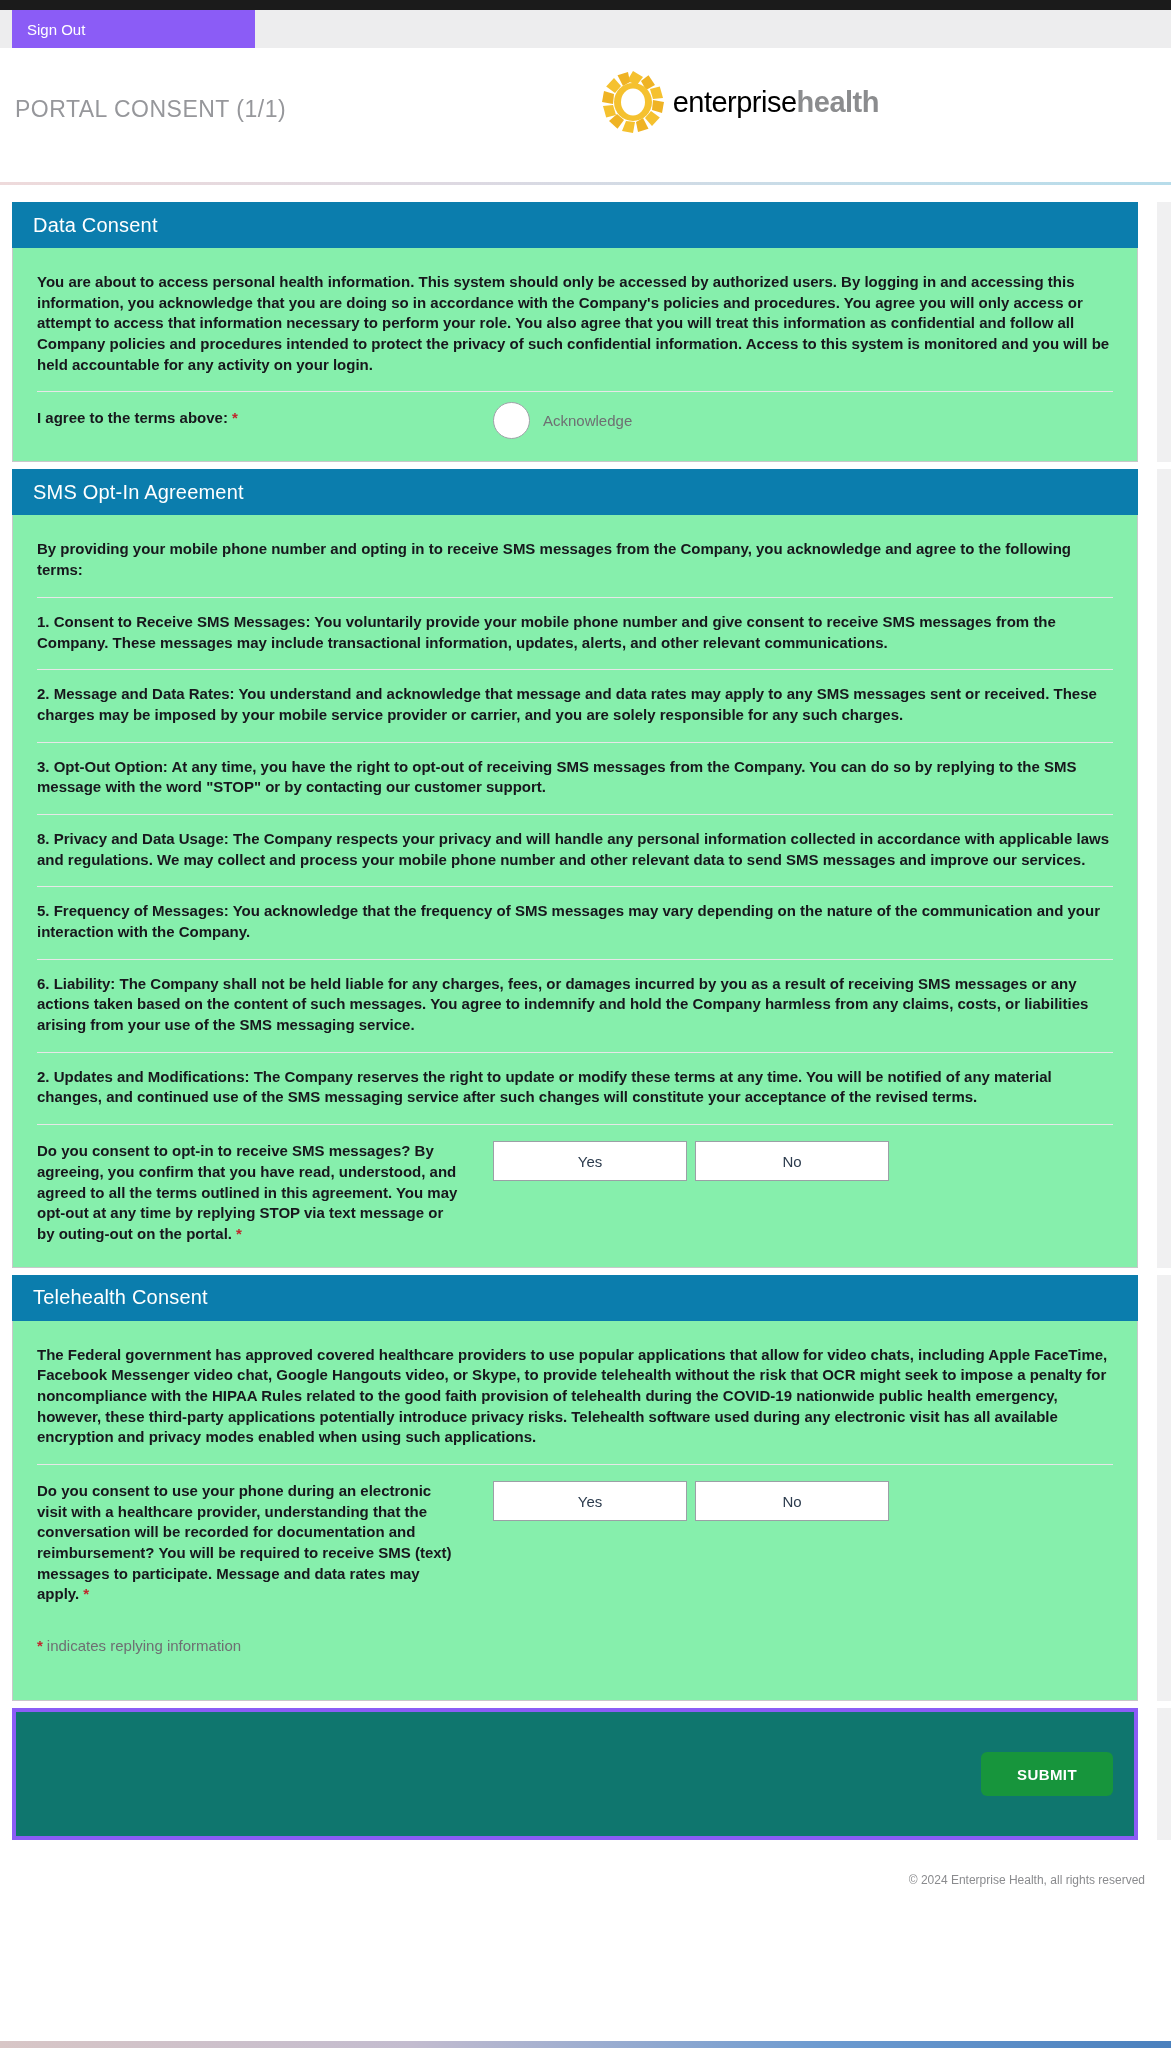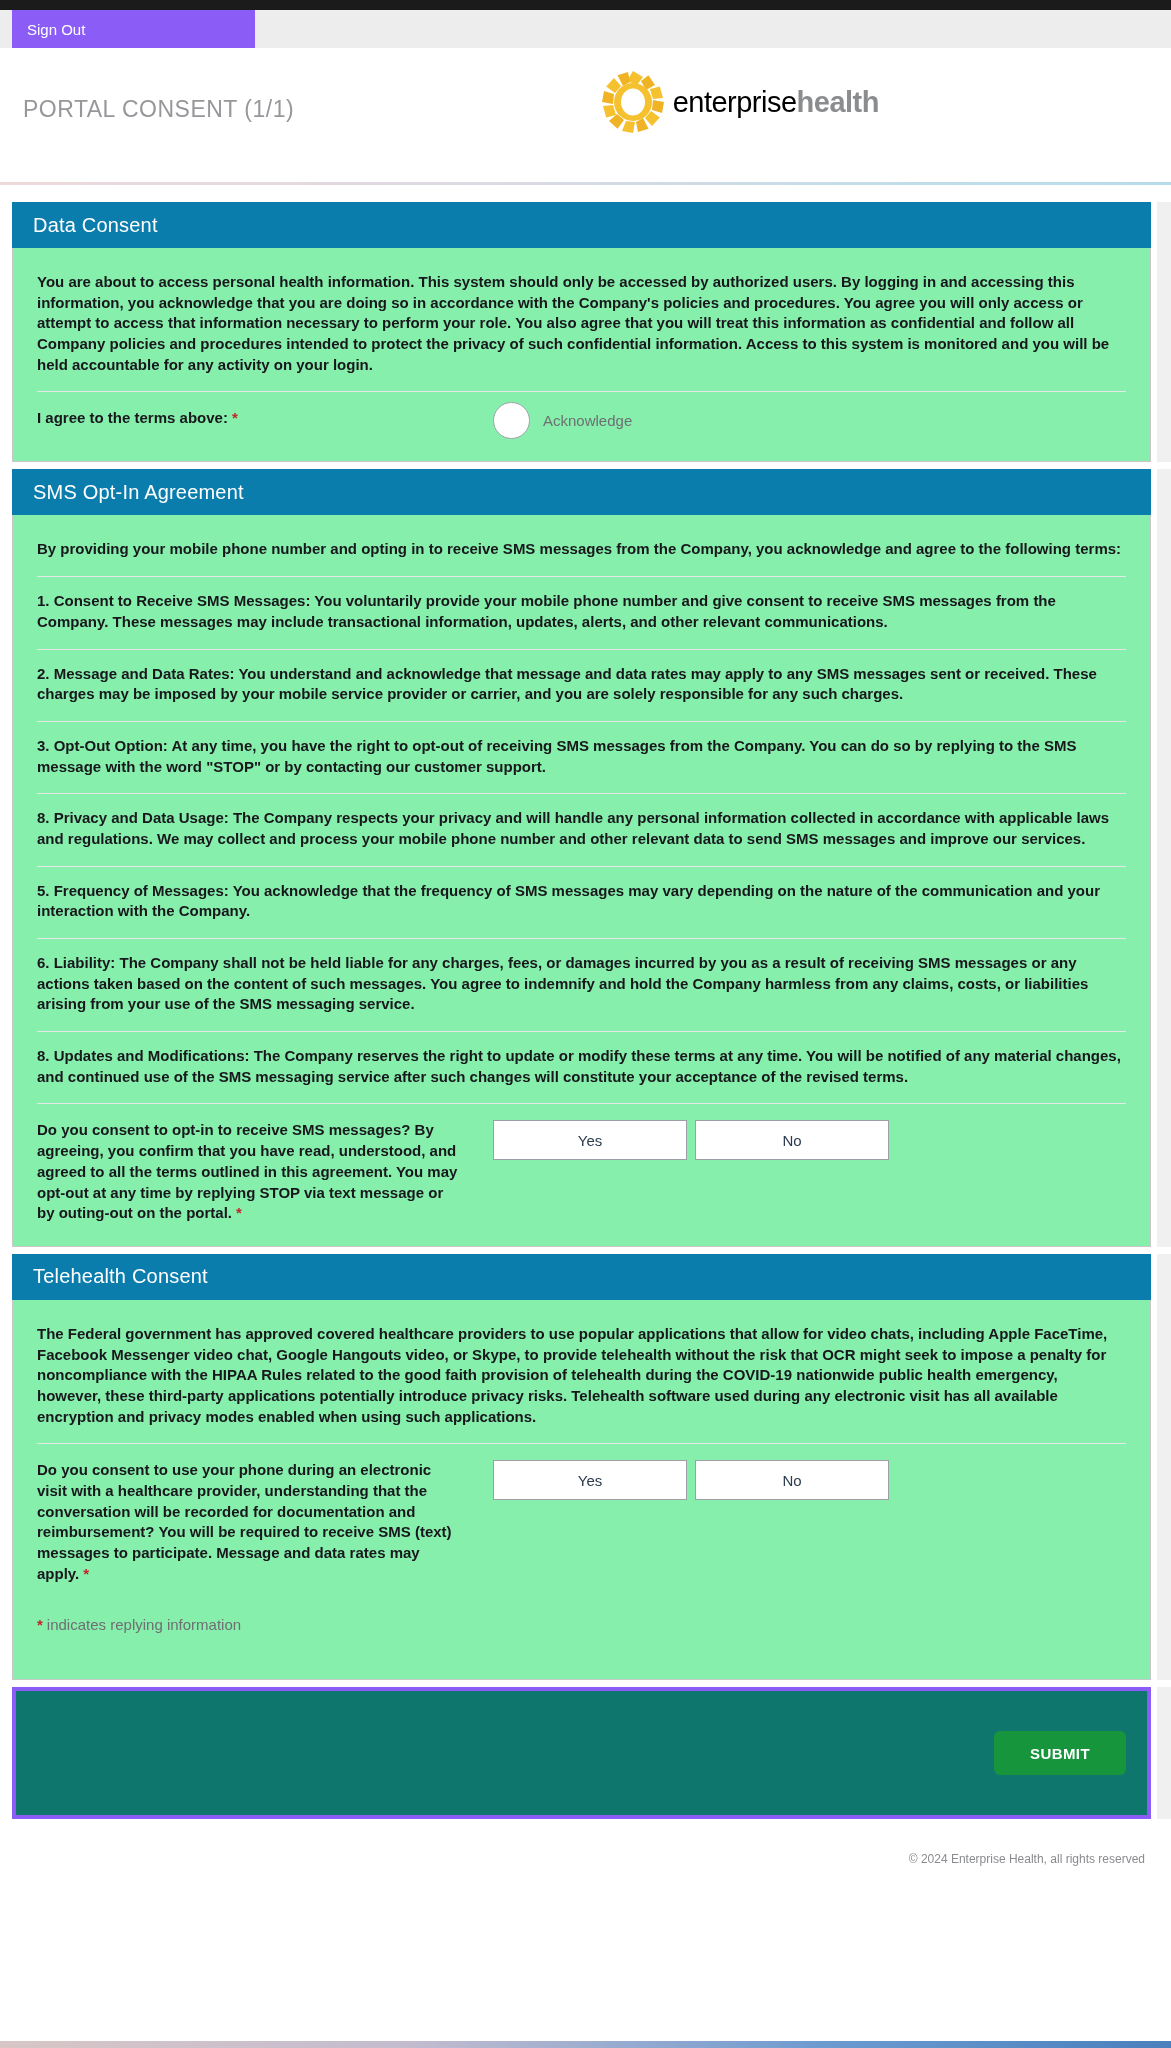--- a/index.html
+++ b/index.html
@@ -12,34 +12,34 @@
   
   .topbar { height:10px; background:#1b1b1b; width:100%; }
   .tabband { height:38px; background:#ededee; position:relative; }
   .signout-tab {
     position:absolute; left:12px; top:0; width:243px; height:38px;
     background:#8b5cf6; color:#ffffff; font-size:15px;
     display:flex; align-items:center; padding-left:15px; cursor:pointer;
   }
   .pageheader { background:#ffffff; height:134px; position:relative; }
   .page-title {
-    position:absolute; left:23px; top:48px;
+    position:absolute; left:15px; top:48px;
     font-size:23px; font-weight:400; color:#96979b; letter-spacing:0.5px;
   }
   .logo { position:absolute; right:292px; top:22px; display:flex; align-items:center; }
   .logo svg { display:block; }
   .logo-text { font-size:29px; margin-left:8px; letter-spacing:-0.5px; }
   .logo-text .lt { color:#000000; font-weight:400; }
   .logo-text .bd { color:#8b8c8e; font-weight:700; }
   .header-rule { height:3px; width:100%;
     background:linear-gradient(90deg,#eedadb 0%,#ddd9e2 40%,#c3dde9 75%,#b7dcea 100%); }
 
   
   .content { padding-top:17px; }
-  .row { display:flex; margin:0 0 7px 12px; }
+  .row { display:flex; margin:0 0 7px 12px;gap:13px; }
   .card { flex:1; }
   .rail { width:14px; margin-left:6px; background:#f0f0f1; }
 
   .section-header {
     background:#0b7dad; color:#ffffff; height:46px;
     display:flex; align-items:center; padding-left:21px;
     font-size:20px; font-weight:400; letter-spacing:0.2px;
   }
   .section-body {
     background:#86efac; border:1px solid #c8c8ca; border-top:none;
@@ -165,21 +165,21 @@
         <span>SMS Opt-In Agreement</span>
       </div>
       <div class="section-body">
         <p class="para">By providing your mobile phone number and opting in to receive SMS messages from the Company, you acknowledge and agree to the following terms:</p>
         <p class="para divided">1. Consent to Receive SMS Messages: You voluntarily provide your mobile phone number and give consent to receive SMS messages from the Company. These messages may include transactional information, updates, alerts, and other relevant communications.</p>
         <p class="para divided">2. Message and Data Rates: You understand and acknowledge that message and data rates may apply to any SMS messages sent or received. These charges may be imposed by your mobile service provider or carrier, and you are solely responsible for any such charges.</p>
         <p class="para divided">3. Opt-Out Option: At any time, you have the right to opt-out of receiving SMS messages from the Company. You can do so by replying to the SMS message with the word "STOP" or by contacting our customer support.</p>
         <p class="para divided">8. Privacy and Data Usage: The Company respects your privacy and will handle any personal information collected in accordance with applicable laws and regulations. We may collect and process your mobile phone number and other relevant data to send SMS messages and improve our services.</p>
         <p class="para divided">5. Frequency of Messages: You acknowledge that the frequency of SMS messages may vary depending on the nature of the communication and your interaction with the Company.</p>
         <p class="para divided">6. Liability: The Company shall not be held liable for any charges, fees, or damages incurred by you as a result of receiving SMS messages or any actions taken based on the content of such messages. You agree to indemnify and hold the Company harmless from any claims, costs, or liabilities arising from your use of the SMS messaging service.</p>
-        <p class="para divided">8. Updates and Modifications: The Company reserves the right to update or modify these terms at any time. You will be notified of any material changes, and continued use of the SMS messaging service after such changes will constitute your acceptance of the revised terms.</p>
+        <p class="para divided">2. Updates and Modifications: The Company reserves the right to update or modify these terms at any time. You will be notified of any material changes, and continued use of the SMS messaging service after such changes will constitute your acceptance of the revised terms.</p>
         <div class="qrow divided">
           <div class="q-label">
             <span>Do you consent to opt-in to receive SMS messages? By agreeing, you confirm that you have read, understood, and agreed to all the terms outlined in this agreement. You may opt-out at any time by replying STOP via text message or by outing-out on the portal.</span><span class="req">*</span>
           </div>
           <div class="controls">
             <button class="choice-btn">Yes</button>
             <button class="choice-btn">No</button>
           </div>
         </div>
       </div>

